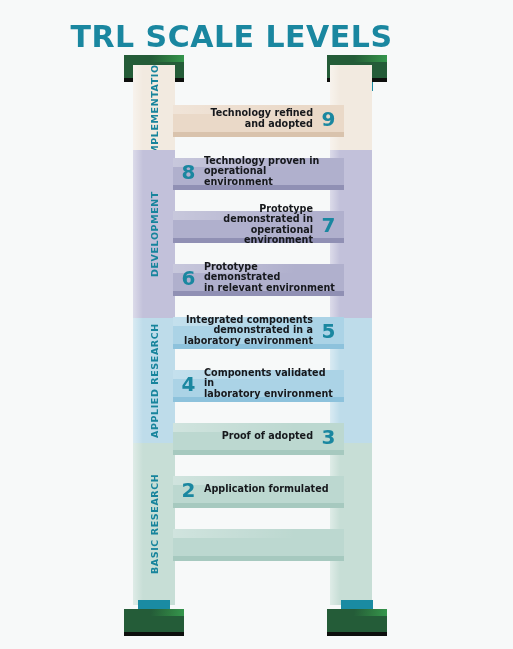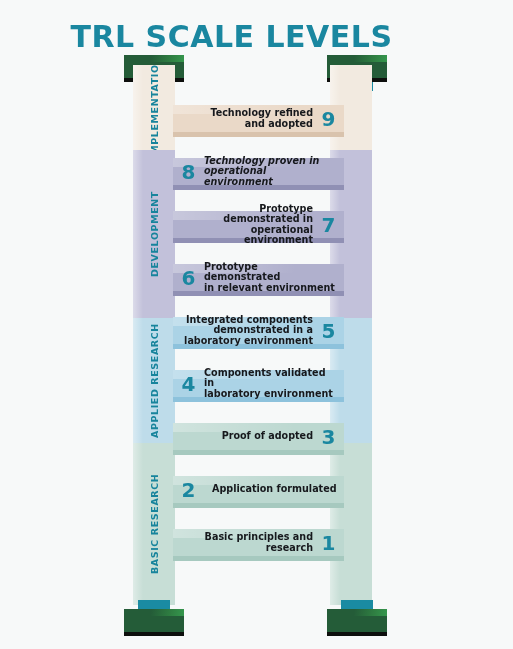--- a/index.html
+++ b/index.html
@@ -135,21 +135,21 @@
         <div class="rung-inner num-right">
           <div class="rung-label" style="color: rgb(22, 24, 28);">Technology refined<br>and adopted</div>
           <div class="rung-num" style="color: rgb(26, 135, 160);">9</div>
         </div>
       </div>
       <div class="rung" style="top: 158px;">
         <div class="rung-body" style="background: rgb(176, 176, 205);"></div>
         <div class="rung-edge" style="background: rgb(144, 144, 180);"></div>
         <div class="rung-inner num-left">
           <div class="rung-num" style="color: rgb(26, 135, 160);">8</div>
-          <div class="rung-label" style="color: rgb(22, 24, 28); font-style: italic;">Technology proven in<br>operational environment</div>
+          <div class="rung-label" style="color: rgb(22, 24, 28);">Technology proven in<br>operational environment</div>
         </div>
       </div>
       <div class="rung" style="top: 211px;">
         <div class="rung-body" style="background: rgb(176, 176, 205);"></div>
         <div class="rung-edge" style="background: rgb(144, 144, 180);"></div>
         <div class="rung-inner num-right">
           <div class="rung-label" style="color: rgb(22, 24, 28);">Prototype demonstrated in<br>operational environment</div>
           <div class="rung-num" style="color: rgb(26, 135, 160);">7</div>
         </div>
       </div>
@@ -183,30 +183,26 @@
         <div class="rung-inner num-right">
           <div class="rung-label" style="color: rgb(22, 24, 28);">Proof of adopted</div>
           <div class="rung-num" style="color: rgb(26, 135, 160);">3</div>
         </div>
       </div>
       <div class="rung" style="top: 476px;">
         <div class="rung-body" style="background: rgb(188, 216, 208);"></div>
         <div class="rung-edge" style="background: rgb(166, 201, 191);"></div>
         <div class="rung-inner num-left">
           <div class="rung-num" style="color: rgb(26, 135, 160);">2</div>
-          <div class="rung-label" style="color: rgb(22, 24, 28); margin-left: 8px;">Application formulated</div>
+          <div class="rung-label" style="color: rgb(22, 24, 28);">Application formulated</div>
         </div>
       </div>
       <div class="rung" style="top: 529px;">
         <div class="rung-body" style="background: rgb(188, 216, 208);"></div>
         <div class="rung-edge" style="background: rgb(166, 201, 191);"></div>
-        <div class="rung-inner num-right">
-          <div class="rung-label" style="color: rgb(22, 24, 28);">Basic principles and research</div>
-          <div class="rung-num" style="color: rgb(26, 135, 160);">1</div>
-        </div>
       </div>
     </div>
 
   <div class="foot" style="left:124px;top:600px;">
     <div class="foot-collar" style="top: 0px; background: rgb(26, 139, 162);"></div>
     <div class="foot-block" style="top: 9px; background: rgb(36, 92, 56);"></div>
     <div class="foot-shadow" style="top: 32px; background: rgb(13, 15, 13);"></div>
   </div>
   <div class="foot" style="left:327px;top:600px;">
     <div class="foot-collar" style="top: 0px; background: rgb(26, 139, 162);"></div>

